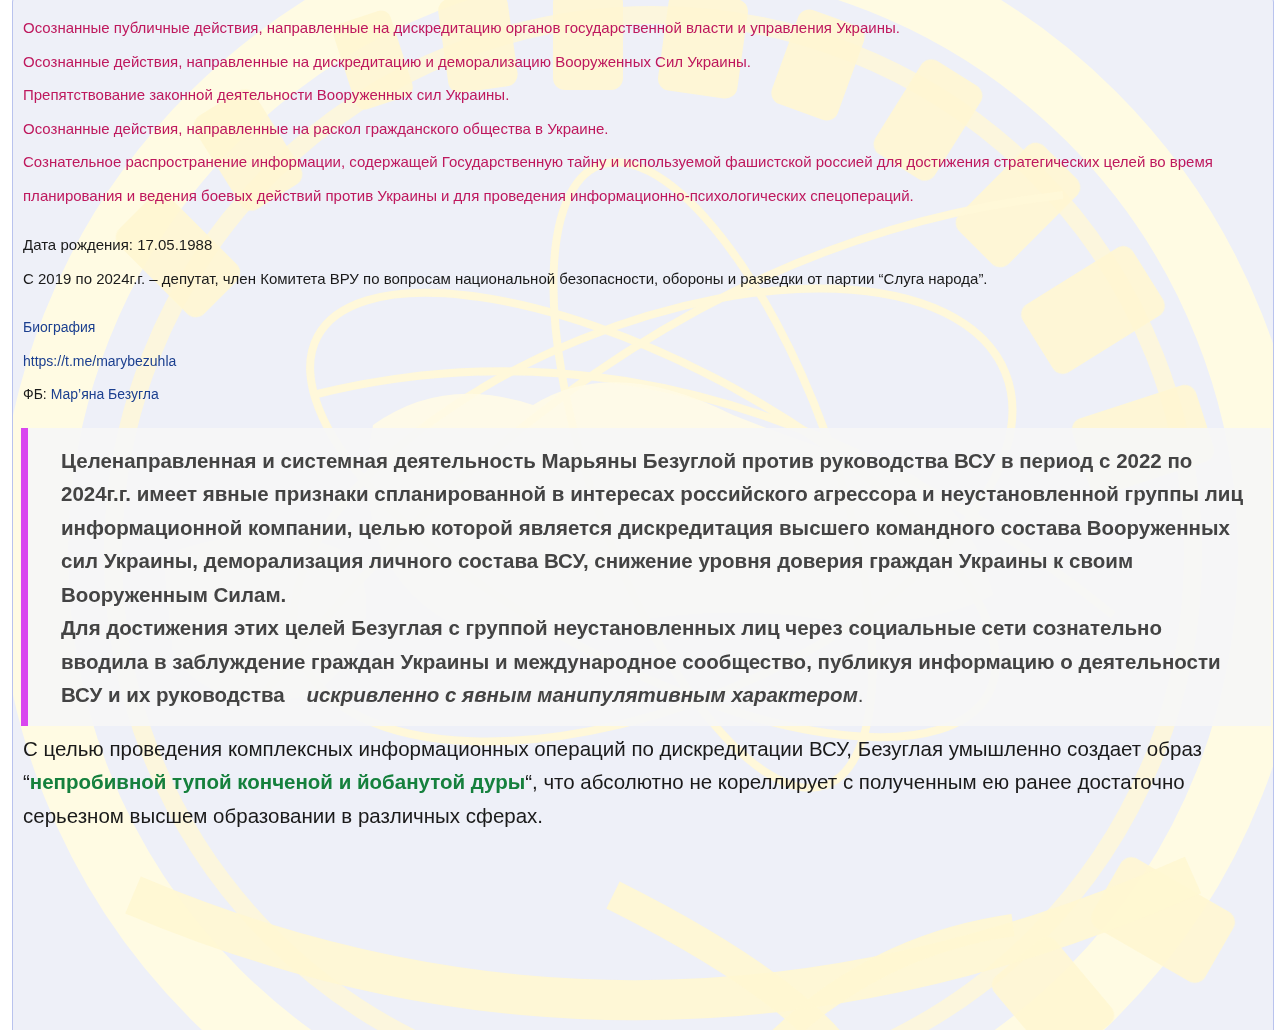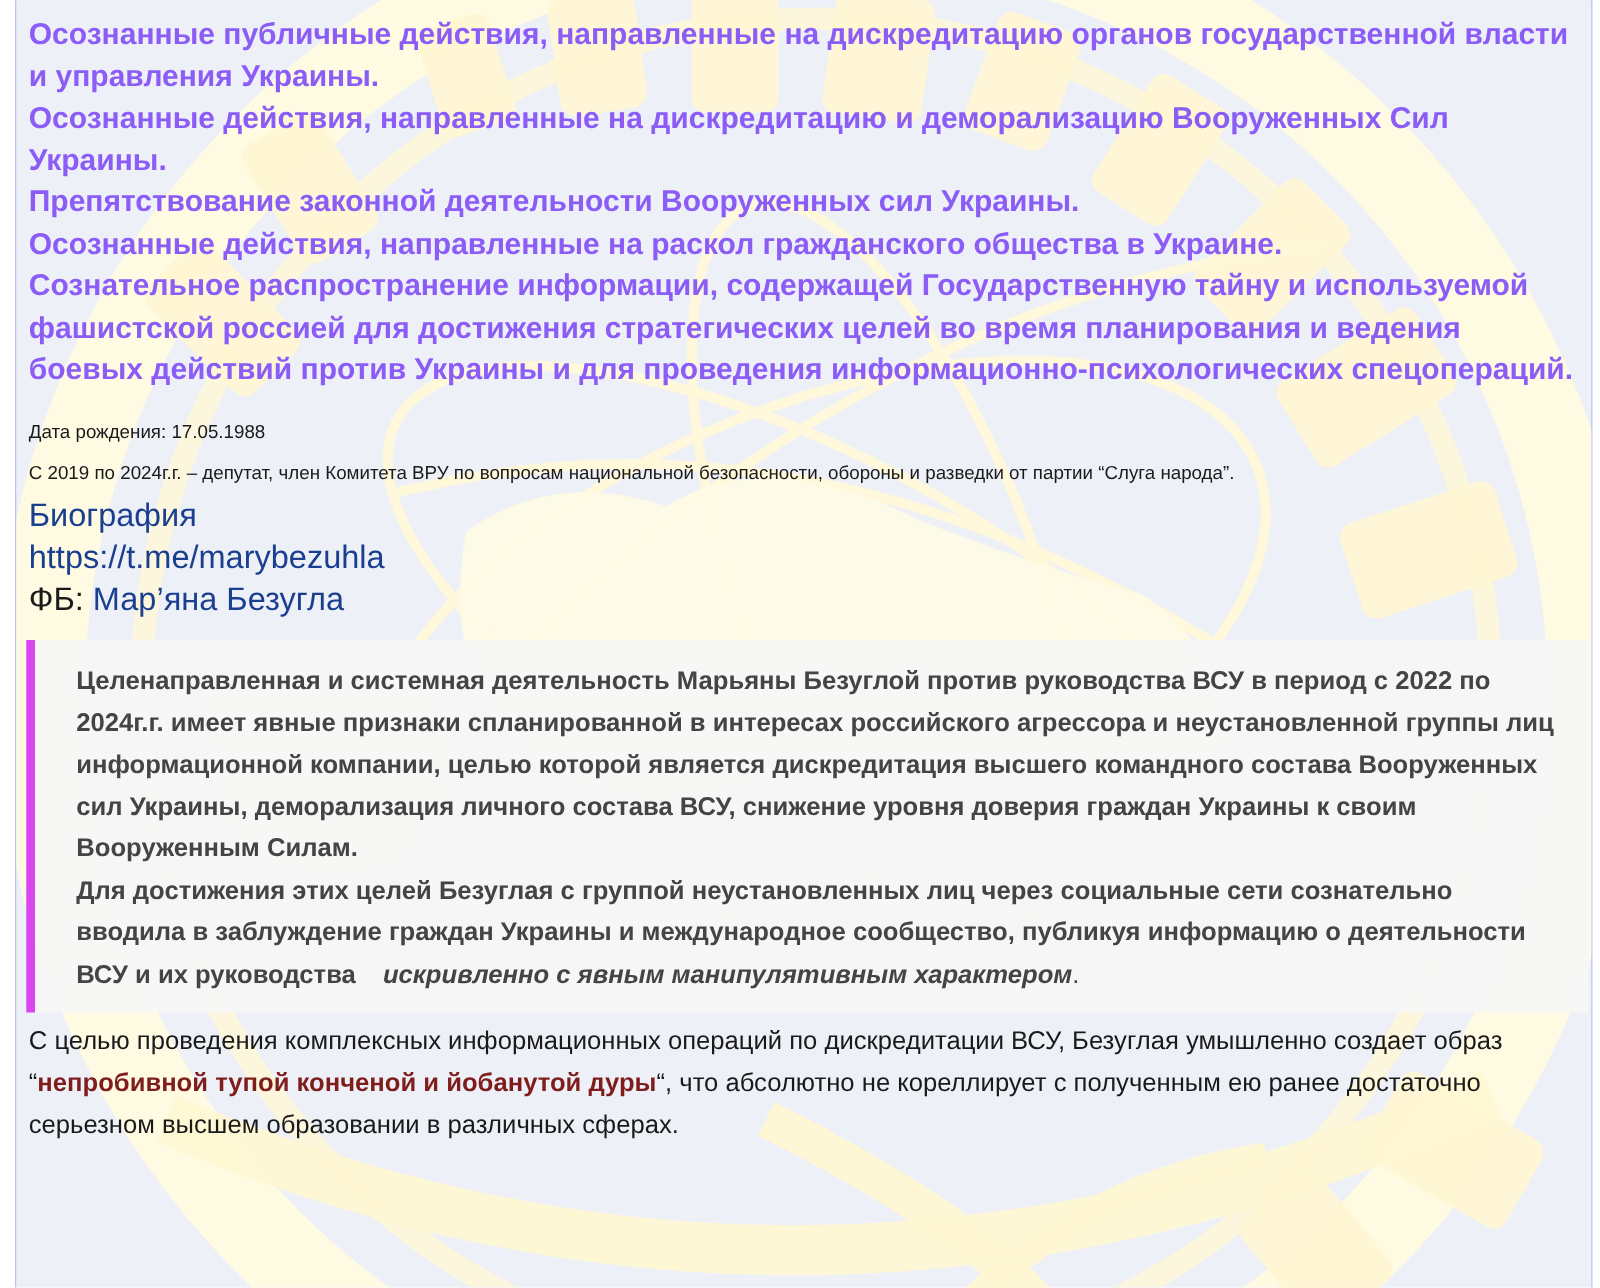--- a/index.html
+++ b/index.html
@@ -32,33 +32,34 @@
       z-index: 0;
       pointer-events: none;
     }
     .content {
       position: relative;
       z-index: 1;
       padding: 16px 0 0 10px;
       width: 1250px;
     }
     .bold-block p {
-      font-weight: 700;
-      font-size: 24px;
+      font-weight: 400;
+      font-size: 15px;
       line-height: 33.5px;
-      color: #8b5cf6;
+      color: #be185d;
     }
     .info-block {
       margin-top: 16px;
       font-size: 15px;
       line-height: 33.5px;
       color: #1a1a1a;
     }
     .links-block {
-      font-size: 26px;
+      margin-top: 16px;
+      font-size: 14px;
       line-height: 33.5px;
       color: #1a1a1a;
     }
     a.link {
       color: #1b3f8f;
       text-decoration: none;
     }
     .quote {
       margin-top: 16px;
       margin-left: -2px;
@@ -75,21 +76,21 @@
     }
     .quote em { font-style: italic; margin-left: 16px; }
     .quote .plain-dot { font-weight: 400; }
     .closing {
       margin-top: 6px;
       font-size: 20.5px;
       line-height: 33.5px;
       color: #1a1a1a;
       width: 1245px;
     }
-    .closing strong { font-weight: 700; color: #7f1d1d; }
+    .closing strong { font-weight: 700; color: #15803d; }
   </style>
 </head>
 <body>
 
 <div class="card">
 
   <svg class="watermark" viewBox="0 0 1262 1050" xmlns="http://www.w3.org/2000/svg">
 
     <circle cx="640" cy="560" r="620" fill="none" stroke="#fffbe3" stroke-width="70"></circle>
     <circle cx="640" cy="560" r="540" fill="none" stroke="#fff8d6" stroke-width="18" opacity="0.8"></circle>

